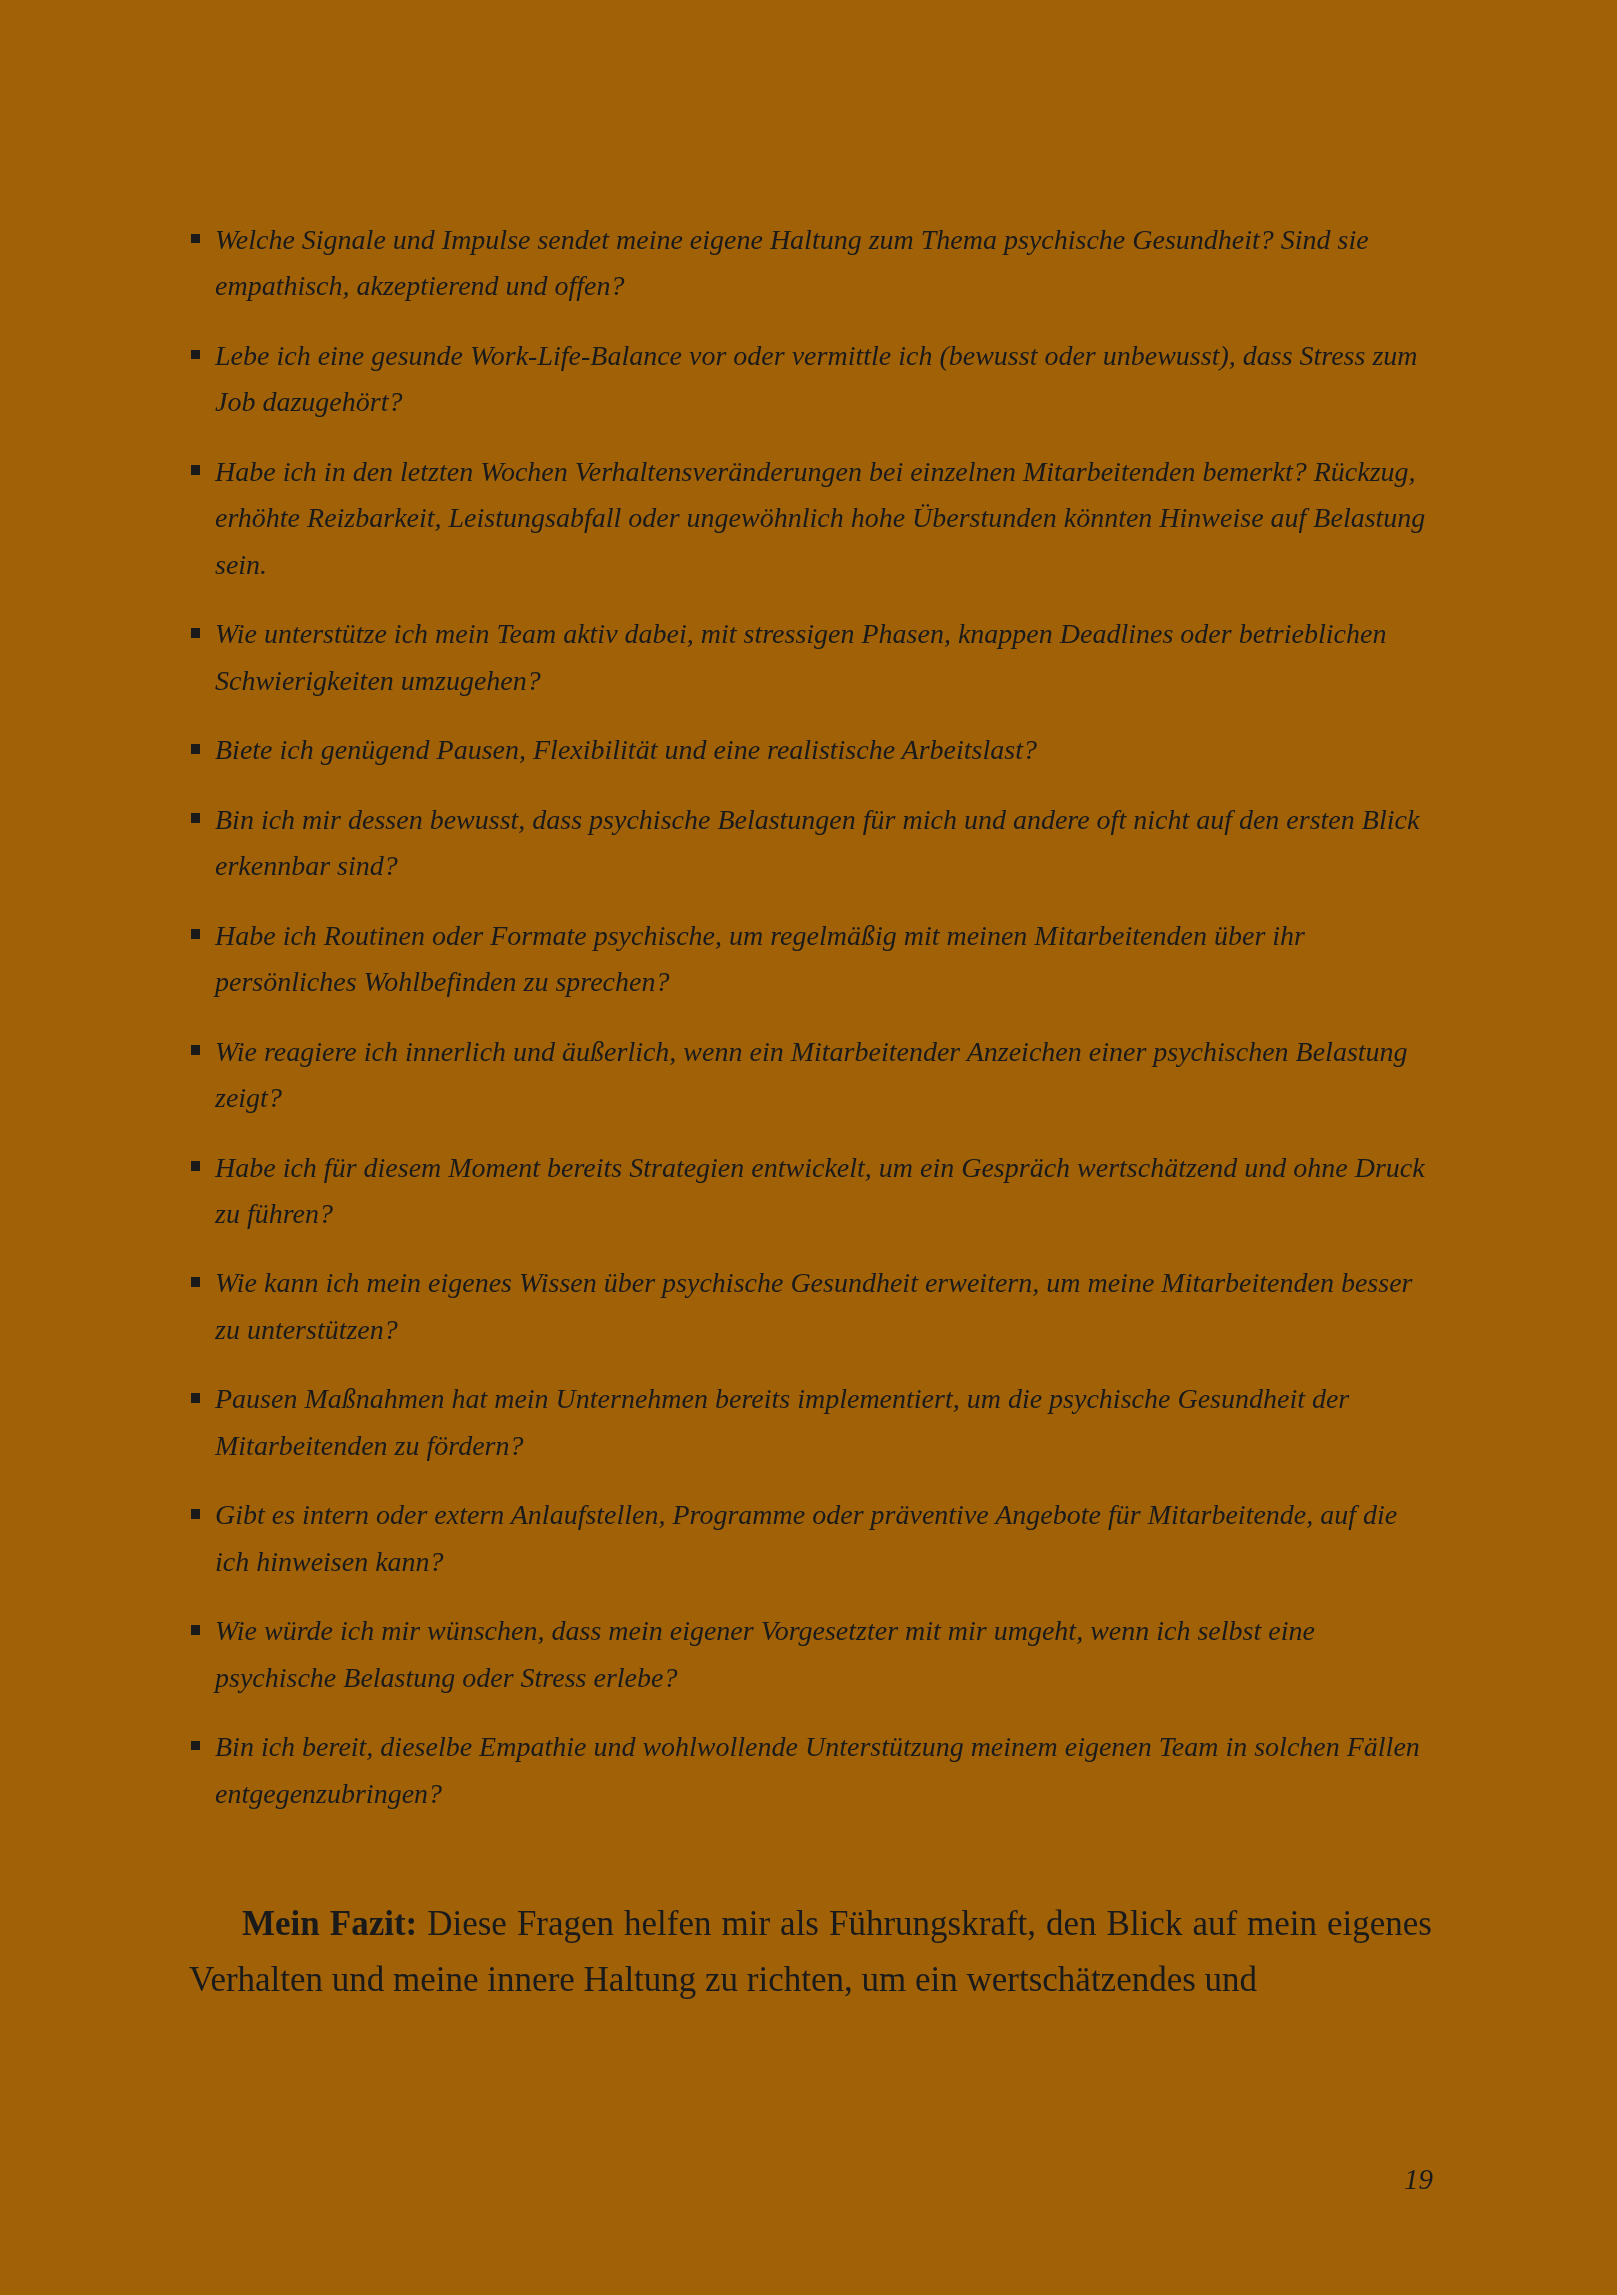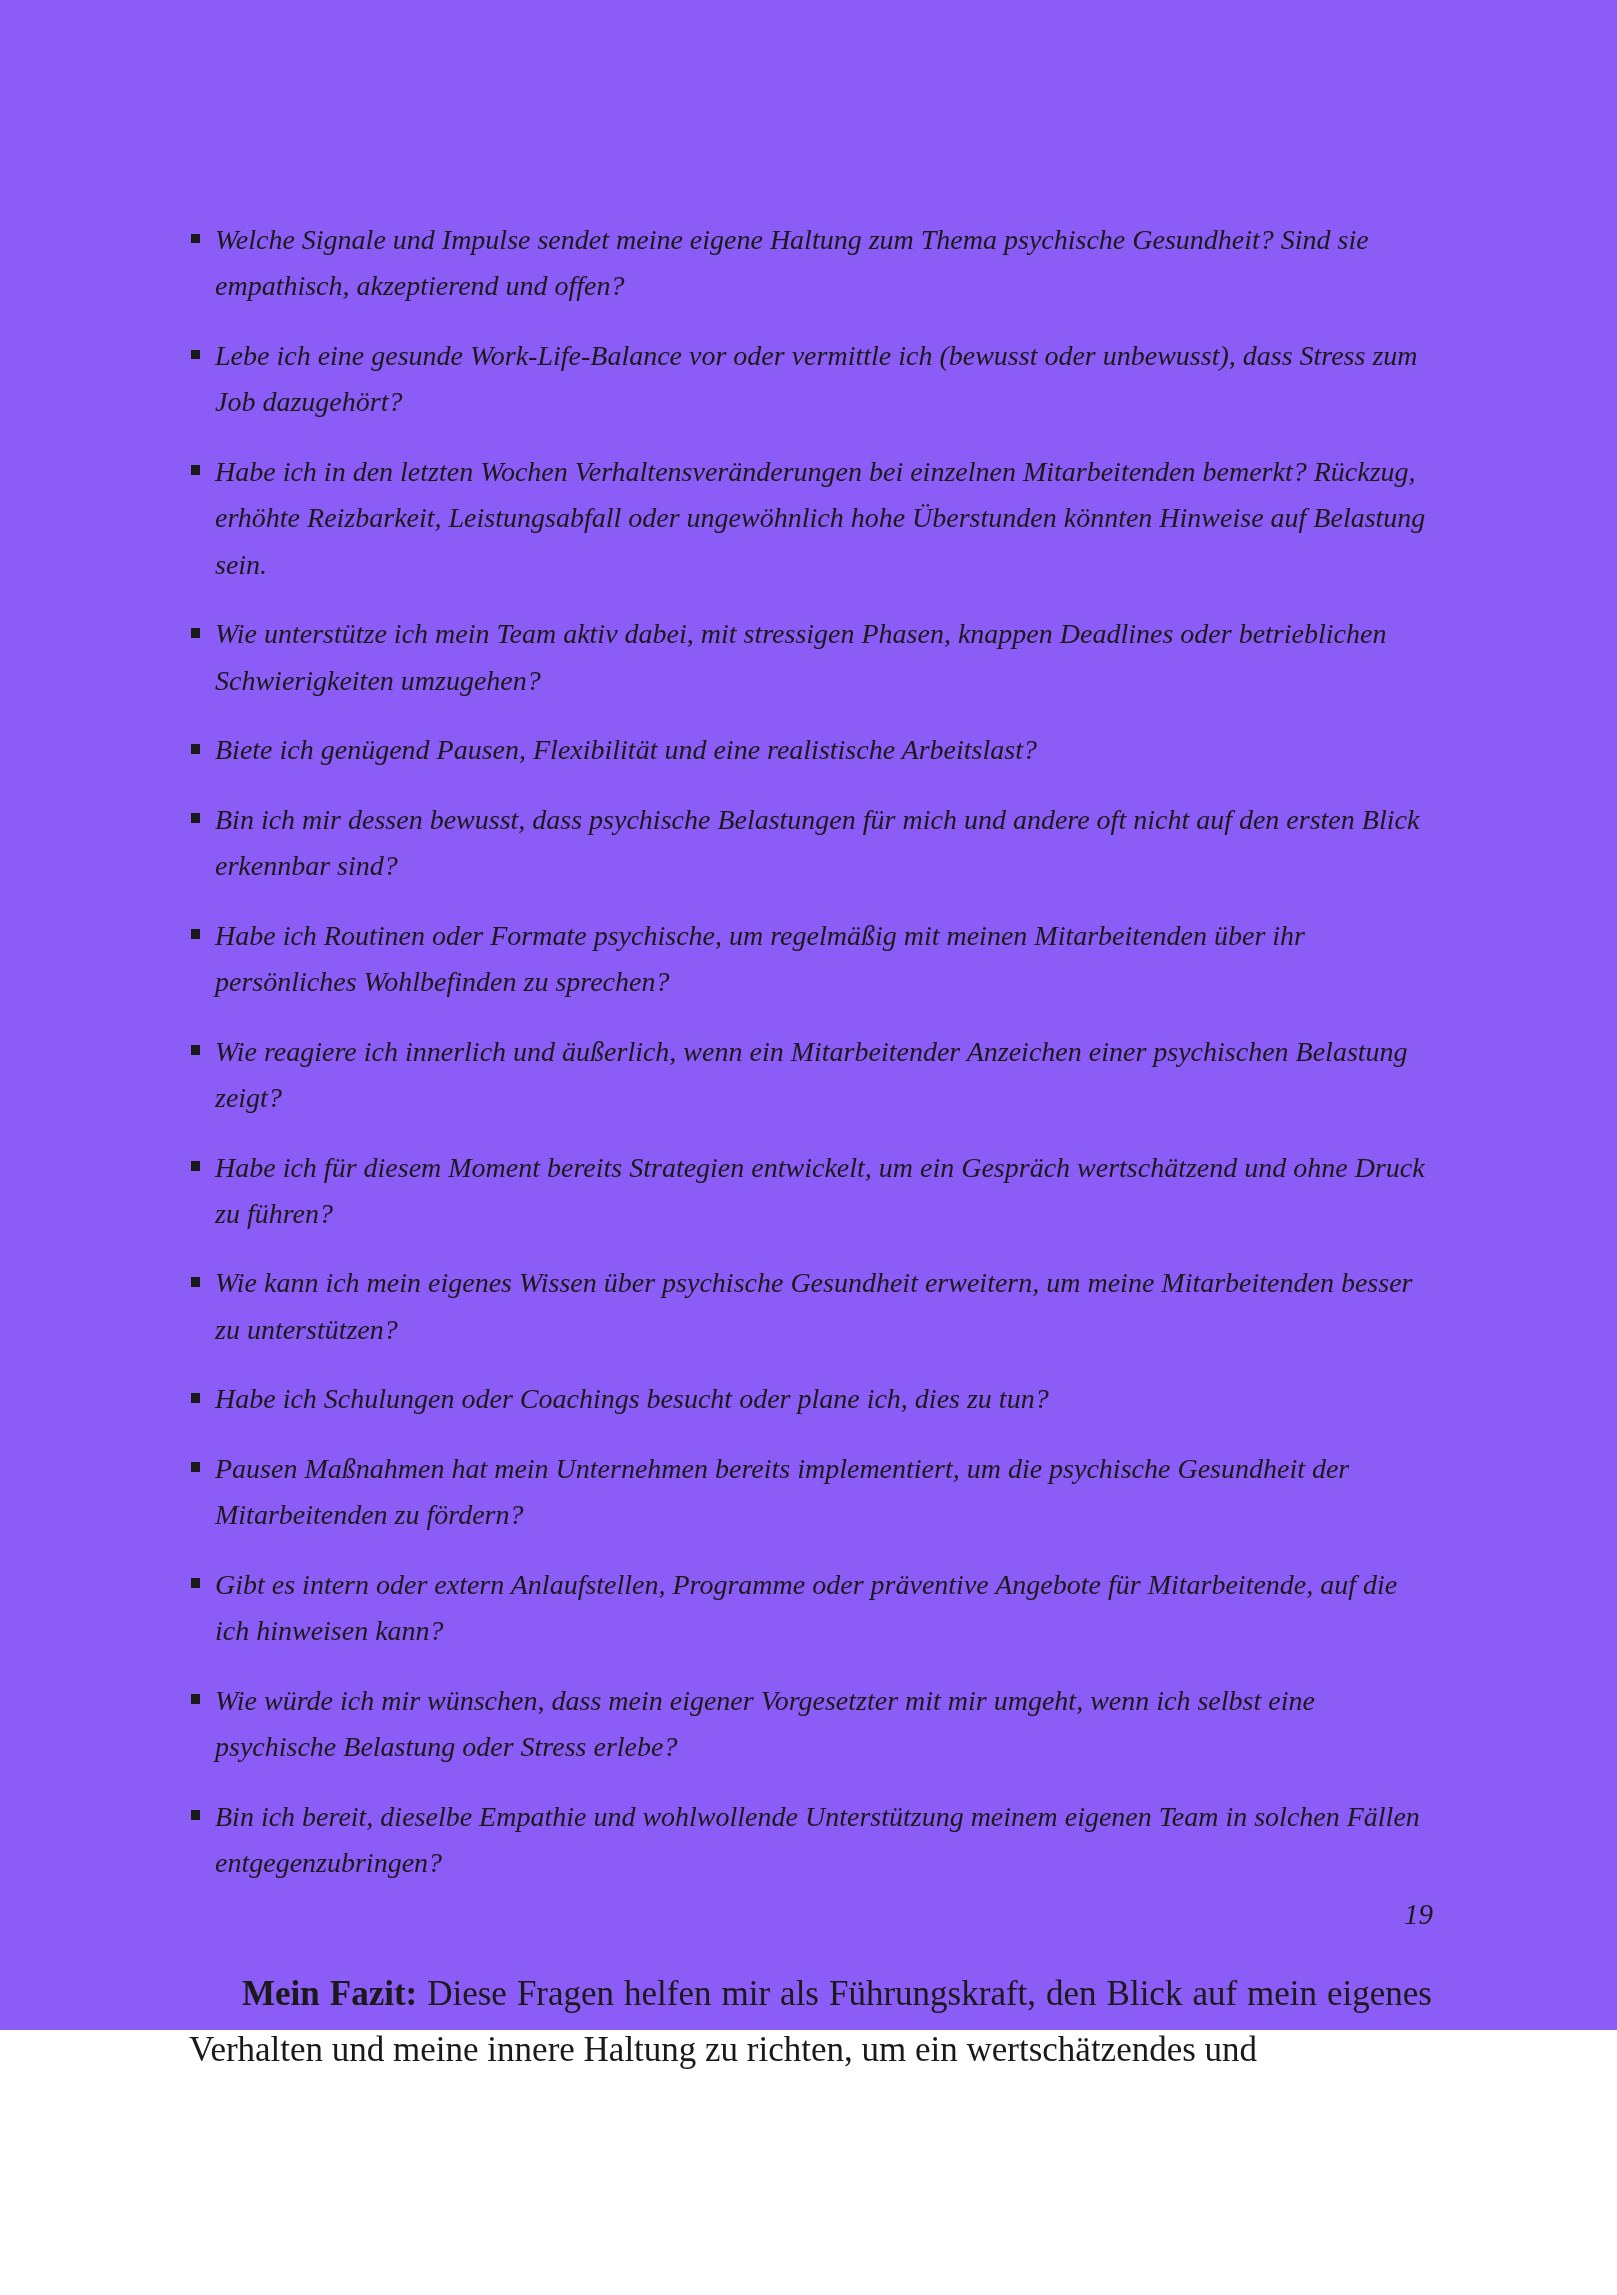--- a/index.html
+++ b/index.html
@@ -10,22 +10,22 @@
     width: 1618px;
     height: 2295px;
     background: #ffffff;
     font-family: "Liberation Serif", serif;
     color: #1a1a1a;
     overflow: hidden;
   }
   .page {
     position: relative;
     width: 1618px;
-    height: 2030px;
-    background: #8b5cf6;
+    height: 2295px;
+    background: #a16207;
   }
   .content {
     position: absolute;
     left: 189px;
     top: 217px;
     width: 1243px;
   }
   ul.question-list {
     list-style: none;
     margin: 0;
@@ -106,24 +106,20 @@
       <li>
         <span class="bullet"></span>
         <span class="li-text">Habe ich für diesem Moment bereits Strategien entwickelt, um ein Gespräch wertschätzend und ohne Druck zu führen?</span>
       </li>
       <li>
         <span class="bullet"></span>
         <span class="li-text">Wie kann ich mein eigenes Wissen über psychische Gesundheit erweitern, um meine Mitarbeitenden besser zu unterstützen?</span>
       </li>
       <li>
         <span class="bullet"></span>
-        <span class="li-text">Habe ich Schulungen oder Coachings besucht oder plane ich, dies zu tun?</span>
-      </li>
-      <li>
-        <span class="bullet"></span>
         <span class="li-text">Pausen Maßnahmen hat mein Unternehmen bereits implementiert, um die psychische Gesundheit der Mitarbeitenden zu fördern?</span>
       </li>
       <li>
         <span class="bullet"></span>
         <span class="li-text">Gibt es intern oder extern Anlaufstellen, Programme oder präventive Angebote für Mitarbeitende, auf die ich hinweisen kann?</span>
       </li>
       <li>
         <span class="bullet"></span>
         <span class="li-text">Wie würde ich mir wünschen, dass mein eigener Vorgesetzter mit mir umgeht, wenn ich selbst eine psychische Belastung oder Stress erlebe?</span>
       </li>

